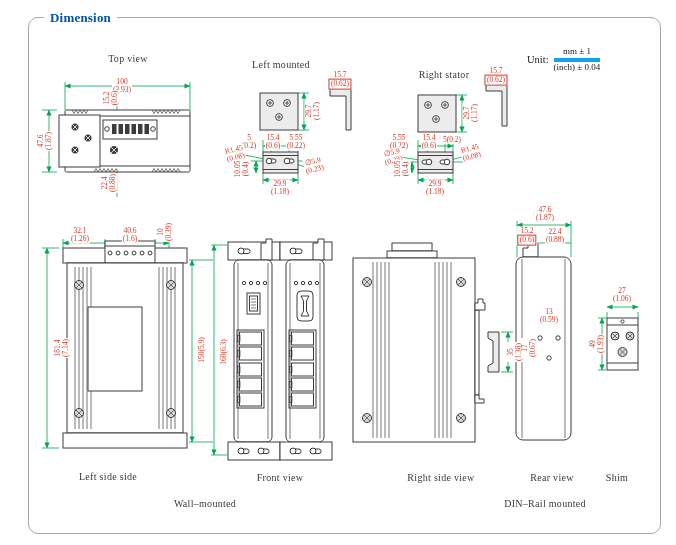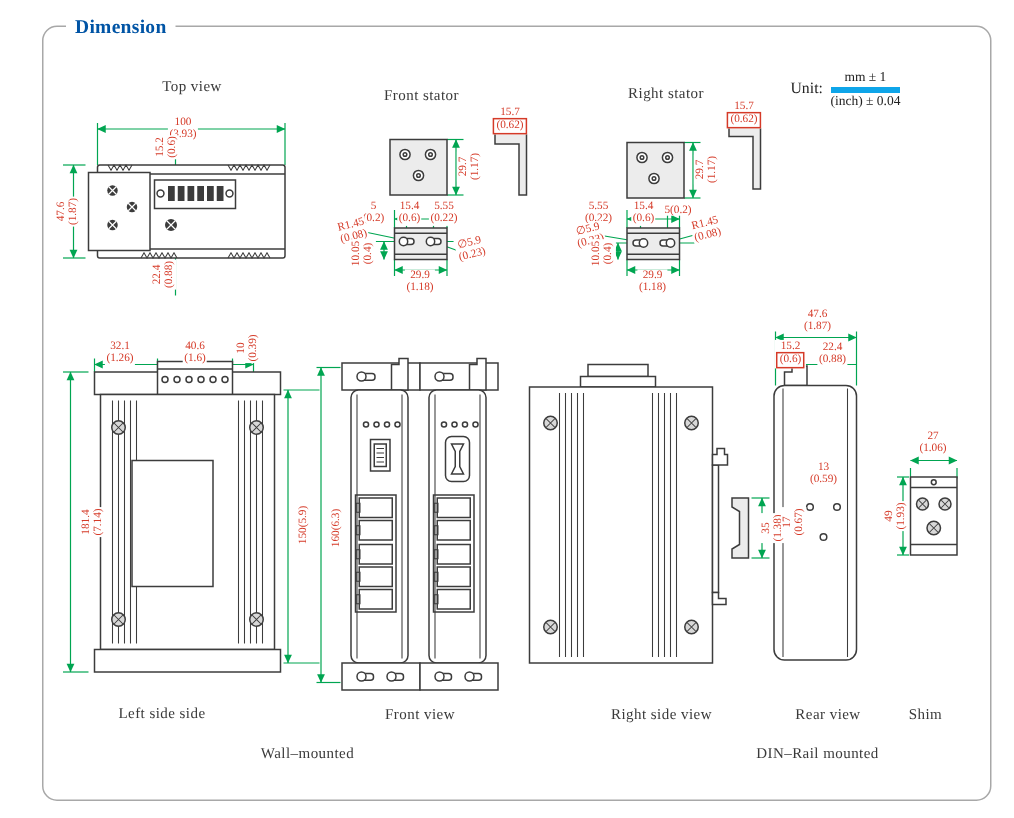--- a/index.html
+++ b/index.html
@@ -439,22 +439,22 @@
           <path class="kt" d="M34.5,48.5 L39.5,53.5 M39.5,48.5 L34.5,53.5"></path>
         </g>
       <g>
           <circle class="ks" cx="29.5" cy="67" r="4.5"></circle>
           <path class="kt" d="M26.5,64 L32.5,70 M32.5,64 L26.5,70"></path>
         </g>
     </g>
   </svg>
 
   <div class="cap" style="left:128px;top:58px">Top view</div>
-  <div class="cap" style="left:281px;top:64px">Front stator</div>
-  <div class="cap" style="left:444px;top:63px">Right stator</div>
+  <div class="cap" style="left:281px;top:64px">Left mounted</div>
+  <div class="cap" style="left:444px;top:74px">Right stator</div>
   <div class="cap" style="left:108px;top:476px">Left side side</div>
   <div class="cap" style="left:280px;top:477px">Front view</div>
   <div class="cap" style="left:441px;top:477px">Right side view</div>
   <div class="cap" style="left:552px;top:477px">Rear view</div>
   <div class="cap" style="left:617px;top:477px">Shim</div>
   <div class="cap" style="left:205px;top:503px">Wall–mounted</div>
   <div class="cap" style="left:545px;top:503px">DIN–Rail mounted</div>
 
   <div class="dim" style="left:122px;top:86px">
       <span>100</span>

